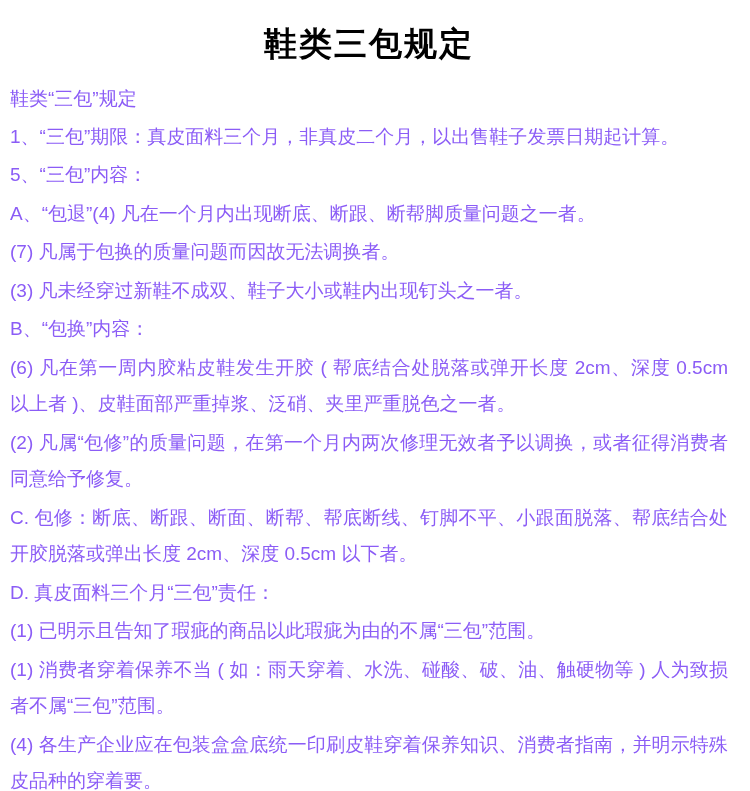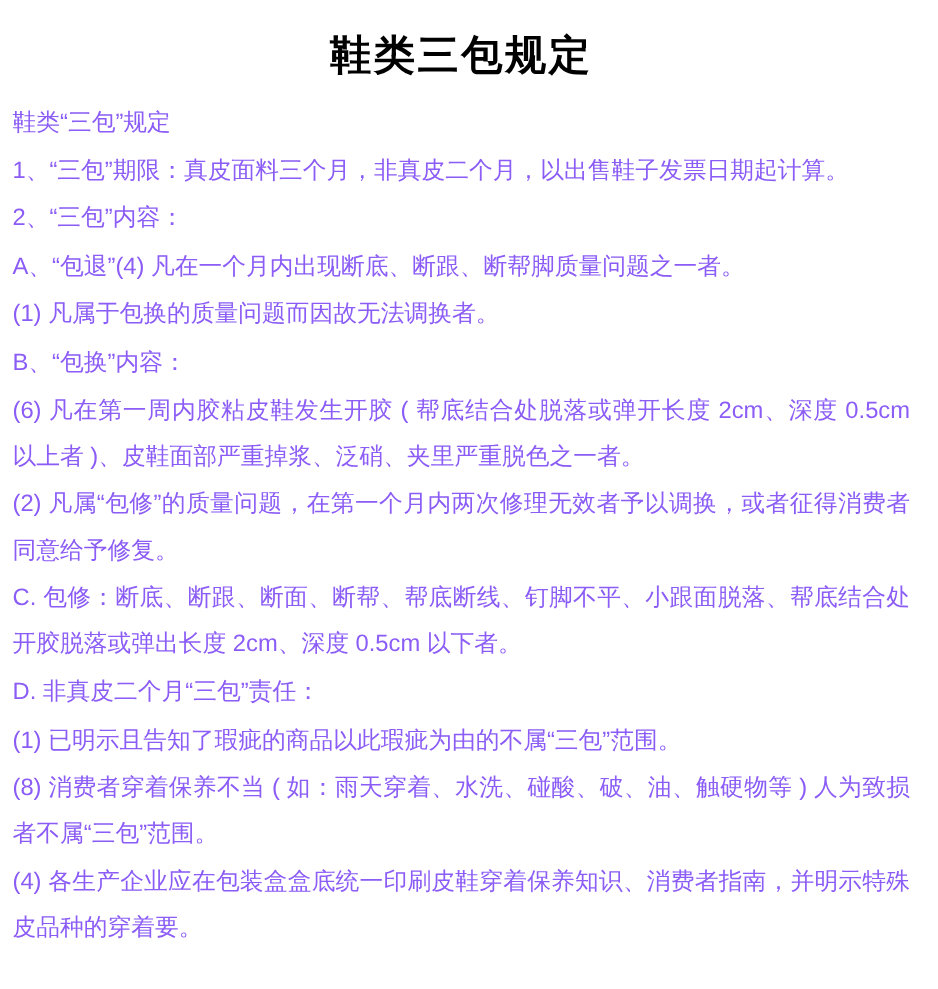--- a/index.html
+++ b/index.html
@@ -45,25 +45,26 @@
   }
 </style>
 </head>
 <body>
 
 <div class="page">
   <h1 class="doc-title">鞋类三包规定</h1>
   <div class="body-text">
     <p class="para subhead">鞋类“三包”规定</p>
     <p class="para">1、“三包”期限：真皮面料三个月，非真皮二个月，以出售鞋子发票日期起计算。</p>
-    <p class="para">2、“三包”内容：</p>
+    <p class="para">5、“三包”内容：</p>
     <p class="para">A、“包退”(4) 凡在一个月内出现断底、断跟、断帮脚质量问题之一者。</p>
-    <p class="para">(1) 凡属于包换的质量问题而因故无法调换者。</p>
+    <p class="para">(7) 凡属于包换的质量问题而因故无法调换者。</p>
+    <p class="para">(3) 凡未经穿过新鞋不成双、鞋子大小或鞋内出现钉头之一者。</p>
     <p class="para">B、“包换”内容：</p>
     <p class="para">(6) 凡在第一周内胶粘皮鞋发生开胶 ( 帮底结合处脱落或弹开长度 2cm、深度 0.5cm 以上者 )、皮鞋面部严重掉浆、泛硝、夹里严重脱色之一者。</p>
     <p class="para">(2) 凡属“包修”的质量问题，在第一个月内两次修理无效者予以调换，或者征得消费者同意给予修复。</p>
     <p class="para">C. 包修：断底、断跟、断面、断帮、帮底断线、钉脚不平、小跟面脱落、帮底结合处开胶脱落或弹出长度 2cm、深度 0.5cm 以下者。</p>
-    <p class="para">D. 非真皮二个月“三包”责任：</p>
+    <p class="para">D. 真皮面料三个月“三包”责任：</p>
     <p class="para">(1) 已明示且告知了瑕疵的商品以此瑕疵为由的不属“三包”范围。</p>
-    <p class="para">(8) 消费者穿着保养不当 ( 如：雨天穿着、水洗、碰酸、破、油、触硬物等 ) 人为致损者不属“三包”范围。</p>
+    <p class="para">(1) 消费者穿着保养不当 ( 如：雨天穿着、水洗、碰酸、破、油、触硬物等 ) 人为致损者不属“三包”范围。</p>
     <p class="para">(4) 各生产企业应在包装盒盒底统一印刷皮鞋穿着保养知识、消费者指南，并明示特殊皮品种的穿着要。</p>
   </div>
 </div>
 
 </body></html>

